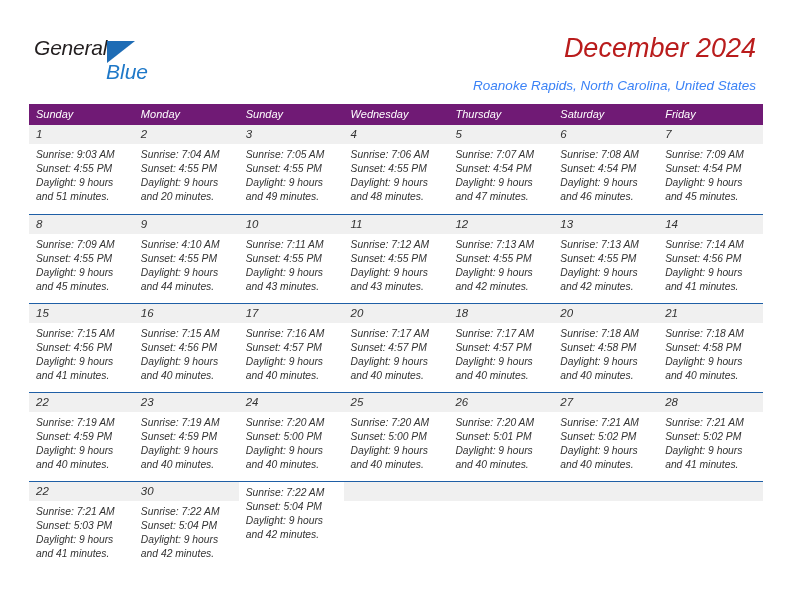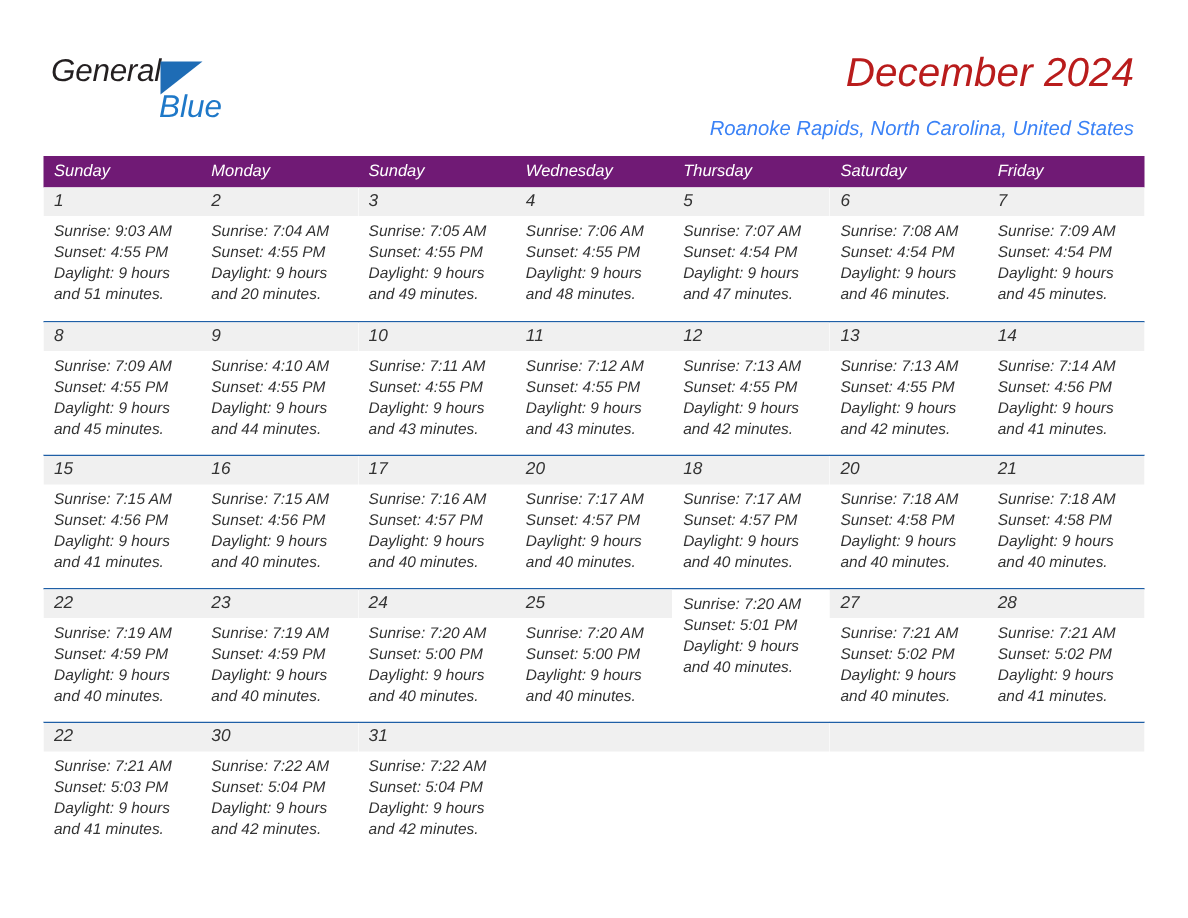--- a/index.html
+++ b/index.html
@@ -382,20 +382,21 @@
           <div class="day-cell">
             <div class="day-num-band">25</div>
             <div class="day-body">
               <div>Sunrise: 7:20 AM</div>
               <div>Sunset: 5:00 PM</div>
               <div>Daylight: 9 hours</div>
               <div>and 40 minutes.</div>
             </div>
           </div>
           <div class="day-cell">
+            <div class="day-num-band">26</div>
             <div class="day-body">
               <div>Sunrise: 7:20 AM</div>
               <div>Sunset: 5:01 PM</div>
               <div>Daylight: 9 hours</div>
               <div>and 40 minutes.</div>
             </div>
           </div>
           <div class="day-cell">
             <div class="day-num-band">27</div>
             <div class="day-body">
@@ -428,21 +429,20 @@
           <div class="day-cell">
             <div class="day-num-band">30</div>
             <div class="day-body">
               <div>Sunrise: 7:22 AM</div>
               <div>Sunset: 5:04 PM</div>
               <div>Daylight: 9 hours</div>
               <div>and 42 minutes.</div>
             </div>
           </div>
           <div class="day-cell">
-            <div class="day-num-band">31</div>
             <div class="day-body">
               <div>Sunrise: 7:22 AM</div>
               <div>Sunset: 5:04 PM</div>
               <div>Daylight: 9 hours</div>
               <div>and 42 minutes.</div>
             </div>
           </div>
           <div class="day-cell empty">
             <div class="day-num-band"></div>
             <div class="day-body">

